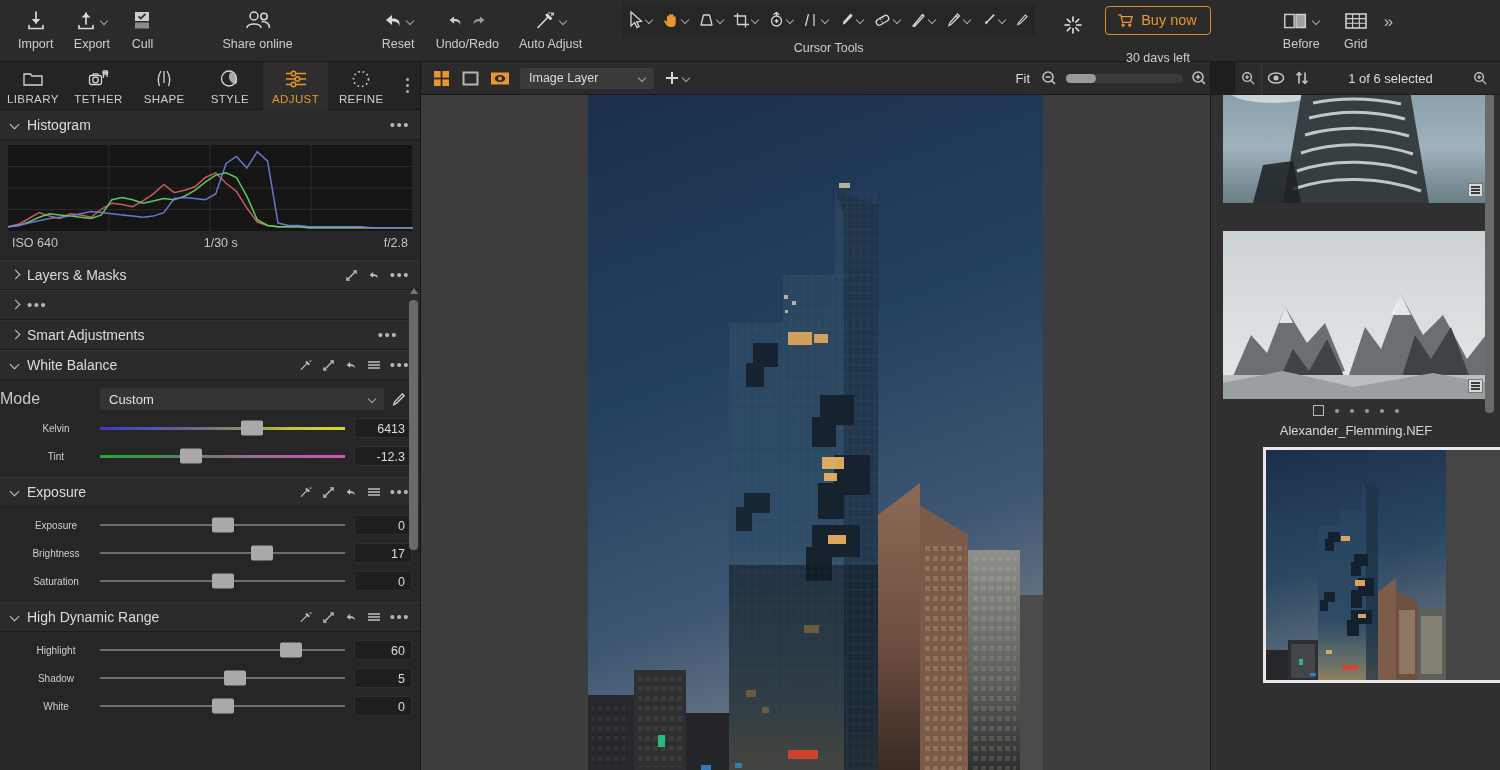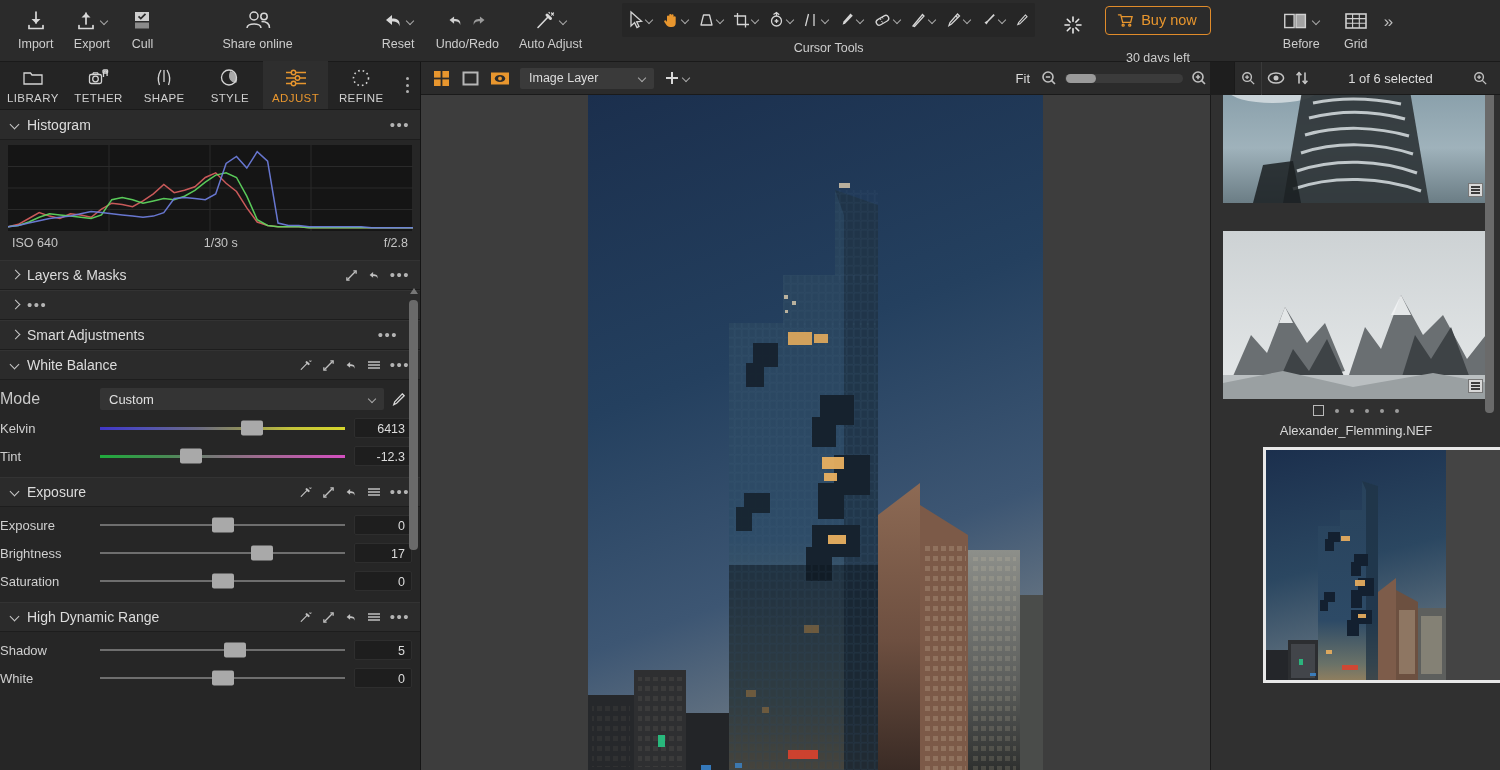--- a/index.html
+++ b/index.html
@@ -56,21 +56,21 @@
   .trial-txt { font-size: 12.5px; color: #cdcdcd; margin-top: 16px; text-align: center; }
 
   .chev-more { color: #bdbdbd; font-size: 17px; padding: 12px 8px 0 4px; cursor: pointer; letter-spacing: -2px;}
 
   
   .left-panel {
     position: absolute; top: 62px; left: 0; width: 421px; height: 708px;
     background: #262626; border-right: 1px solid #151515;
   }
   .tool-tabs {
-    display: flex; align-items: flex-end; height: 48px; background: #242424;
+    display: flex; align-items: center; height: 48px; background: #242424;
     border-bottom: 1px solid #1a1a1a;
   }
   .tool-tab {
     flex: 1; display: flex; flex-direction: column; align-items: center;
     height: 48px; padding-top: 4px; cursor: pointer; position: relative;
   }
   .tool-tab .ico { height: 26px; display: flex; align-items: center; }
   .tool-tab .lbl { font-size: 11.5px; letter-spacing: .4px; color: #cfcfcf; margin-top: 1px; }
   .tool-tab.active { background: #2e2e2e; }
   .tool-tab.active .lbl { color: #e8962e; }
@@ -100,21 +100,21 @@
   .dots3 { letter-spacing: 1.5px; font-size: 15px; color: #b4b4b4; line-height: 10px; }
 
   
   .histo-body { background: #262626; padding: 5px 8px 4px 8px; }
   .histo-graph { position: relative; height: 86px; background: #151515; }
   .histo-info { display: flex; justify-content: space-between; font-size: 12.5px; color: #c4c4c4; padding: 5px 4px 6px 4px; }
 
   
   .sec-body { background: #262626; padding: 4px 0 7px 0; }
   .row { display: flex; align-items: center; height: 28px; padding: 0 8px 0 0; }
-  .row .rlabel { width: 100px; text-align: left; font-size: 13px; color: #cfcfcf; padding-right: 12px; flex: 0 0 100px;}
+  .row .rlabel { width: 100px; text-align: center; font-size: 10px; color: #cfcfcf; padding-right: 12px; flex: 0 0 100px; padding-left: 24px;}
   .row .track-wrap { flex: 1; position: relative; height: 20px; display: flex; align-items: center; }
   .track { position: relative; width: 100%; height: 2px; background: #6e6e6e; }
   .track.kelvin { height: 3px; background: linear-gradient(to right, #4036c8 0%, #5050b4 18%, #6b6b84 40%, #8f8f5a 58%, #c3c33a 78%, #d6d62c 100%); }
   .track.tint { height: 3px; background: linear-gradient(to right, #1faa3c 0%, #4a8a55 28%, #777 46%, #a06a90 66%, #d44fc0 100%); }
   .knob {
     position: absolute; top: 50%; transform: translate(-50%, -50%);
     width: 22px; height: 15px; background: #a9a9a9; border-radius: 2px;
   }
   .val {
     width: 58px; flex: 0 0 58px; margin-left: 9px; height: 20px;
@@ -754,20 +754,29 @@
             <svg width="14" height="12" viewBox="0 0 14 12">
                 <g stroke="#c0c0c0" stroke-width="1.4">
                   <path d="M1 3 L13 3 M1 6 L13 6 M1 9 L13 9"></path>
                 </g>
               </svg>
           </span>
           <span class="hi dots3">•••</span>
         </span>
       </div>
       <div class="sec-body">
+        <div class="row">
+          <span class="rlabel">Highlight</span>
+          <div class="track-wrap">
+            <div class="track">
+                <div class="knob" style="left:78%"></div>
+              </div>
+          </div>
+          <div class="val">60</div>
+        </div>
         <div class="row">
           <span class="rlabel">Shadow</span>
           <div class="track-wrap">
             <div class="track">
                 <div class="knob" style="left:55%"></div>
               </div>
           </div>
           <div class="val">5</div>
         </div>
         <div class="row">

